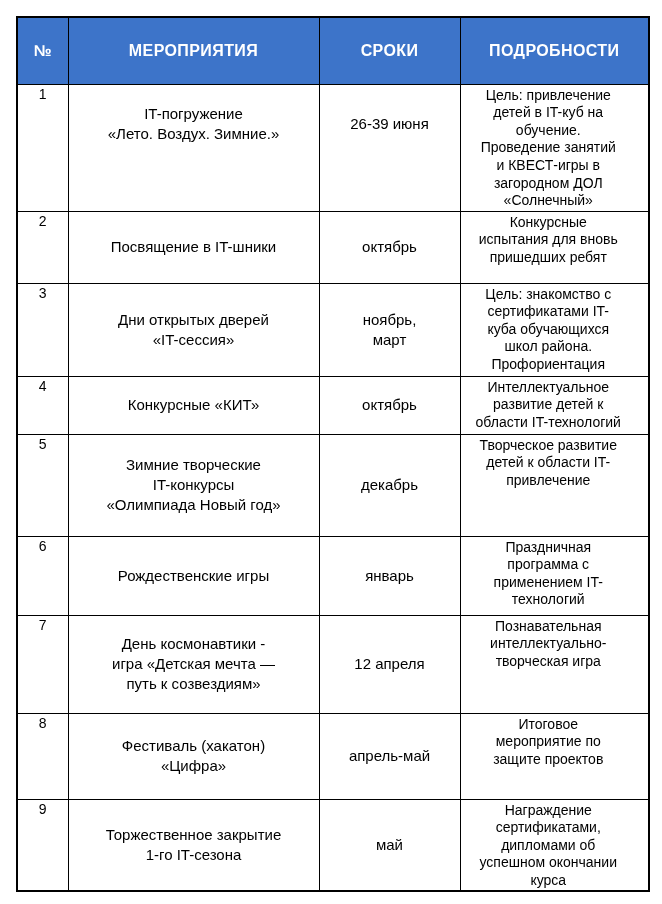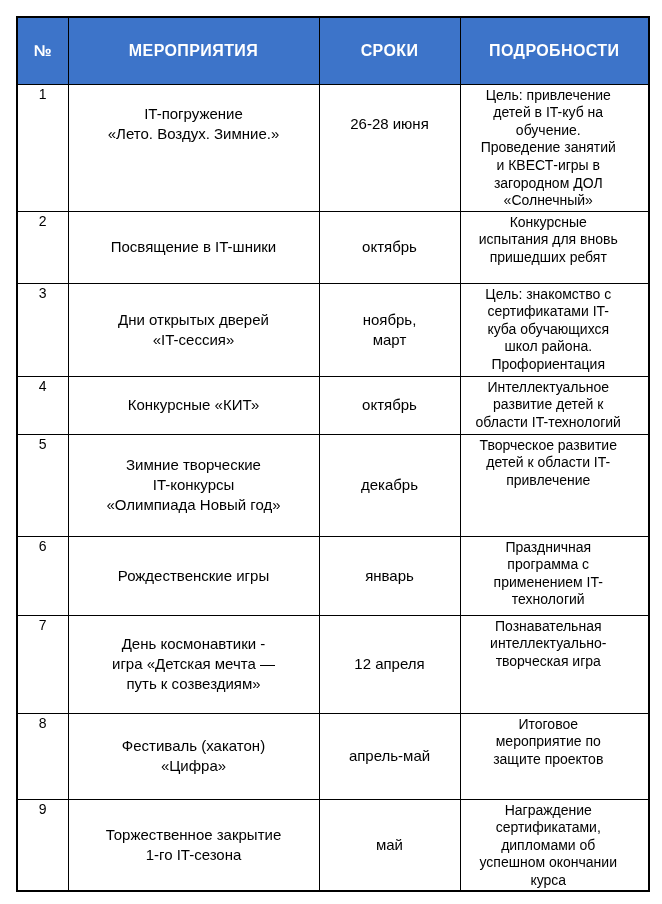--- a/index.html
+++ b/index.html
@@ -101,21 +101,21 @@
         <th>МЕРОПРИЯТИЯ</th>
         <th>СРОКИ</th>
         <th>ПОДРОБНОСТИ</th>
       </tr>
     </thead>
     <tbody id="table-body">
         <tr>
           <td class="num">1</td>
           <td class="event">IT-погружение
 «Лето. Воздух. Зимние.»</td>
-          <td class="date">26-28 июня</td>
+          <td class="date">26-39 июня</td>
           <td class="details">Цель: привлечение
 детей в IT-куб на
 обучение.
 Проведение занятий
 и КВЕСТ-игры в
 загородном ДОЛ
 «Солнечный»</td>
         </tr>
         <tr>
           <td class="num">2</td>

